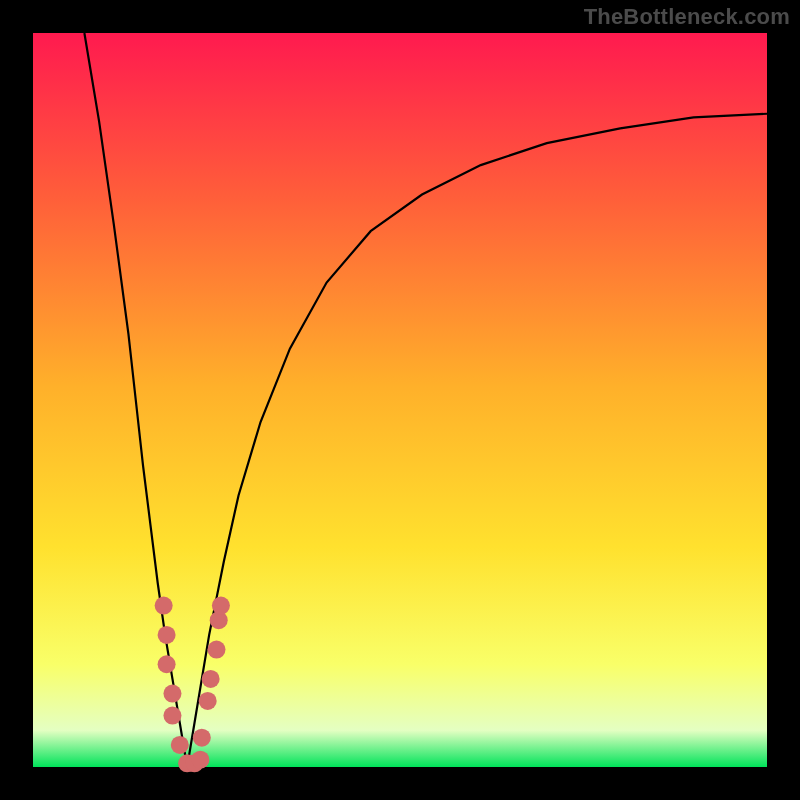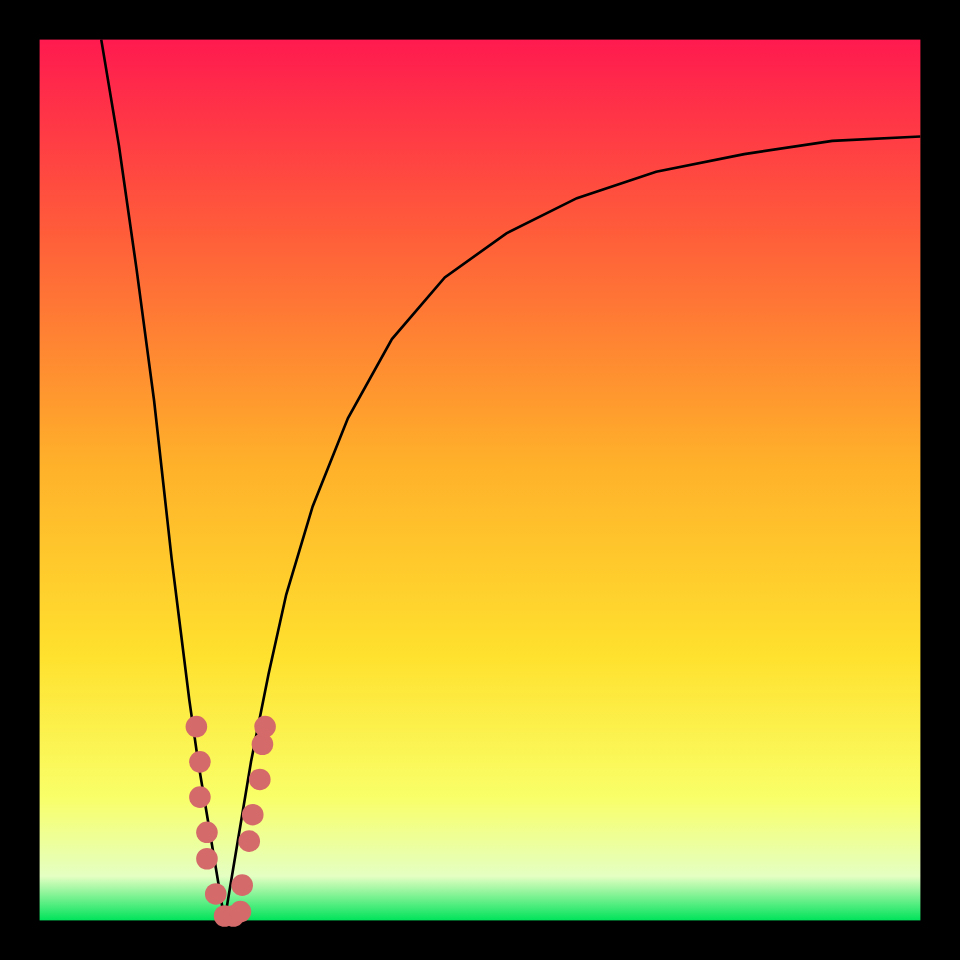--- a/index.html
+++ b/index.html
@@ -31,20 +31,21 @@
     position: absolute;
     top: 0;
     left: 0;
   }
 </style>
 </head>
 <body>
 
 <div class="frame">
 
+  <div class="watermark">TheBottleneck.com</div>
 
   <svg class="plot" width="800" height="800" viewBox="0 0 800 800">
     <defs>
       <linearGradient id="bg-grad" x1="0" y1="0" x2="0" y2="1">
         <stop id="g-top" offset="0%" stop-color="#ff1a4f"></stop>
         <stop id="g-q1" offset="22%" stop-color="#ff5d3a"></stop>
         <stop id="g-mid" offset="48%" stop-color="#ffb02a"></stop>
         <stop id="g-q3" offset="70%" stop-color="#ffe12e"></stop>
         <stop id="g-low" offset="86%" stop-color="#f9ff68"></stop>
         <stop id="g-pale" offset="95%" stop-color="#e4ffc2"></stop>

